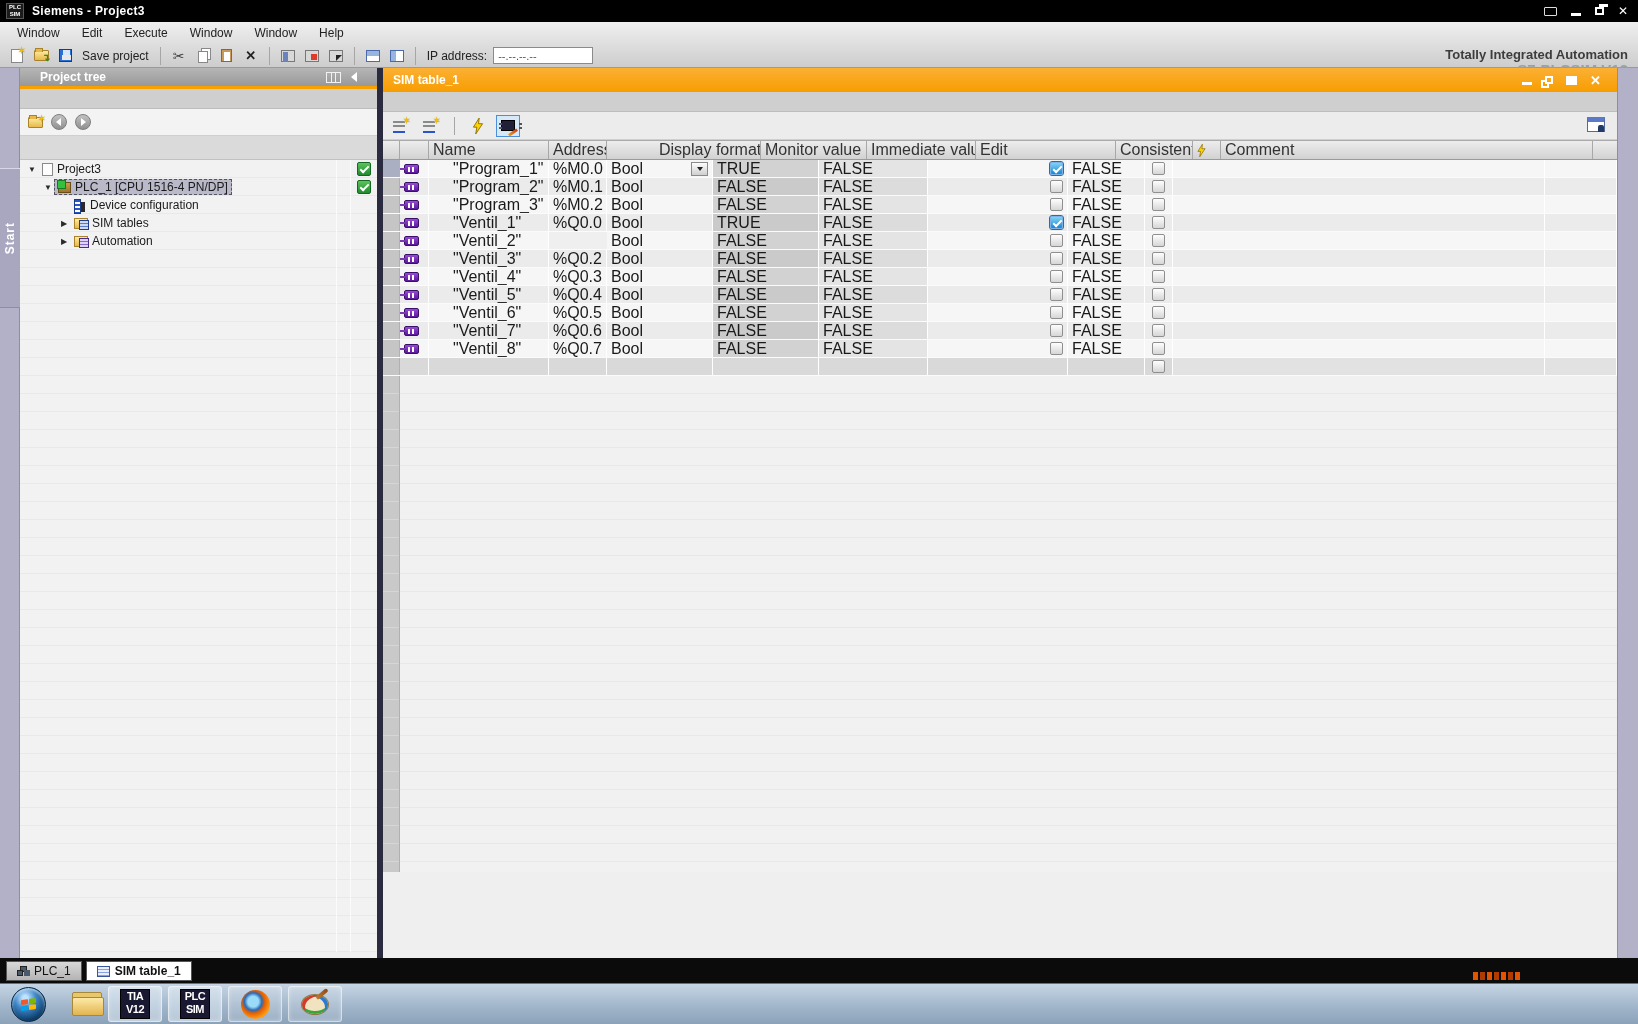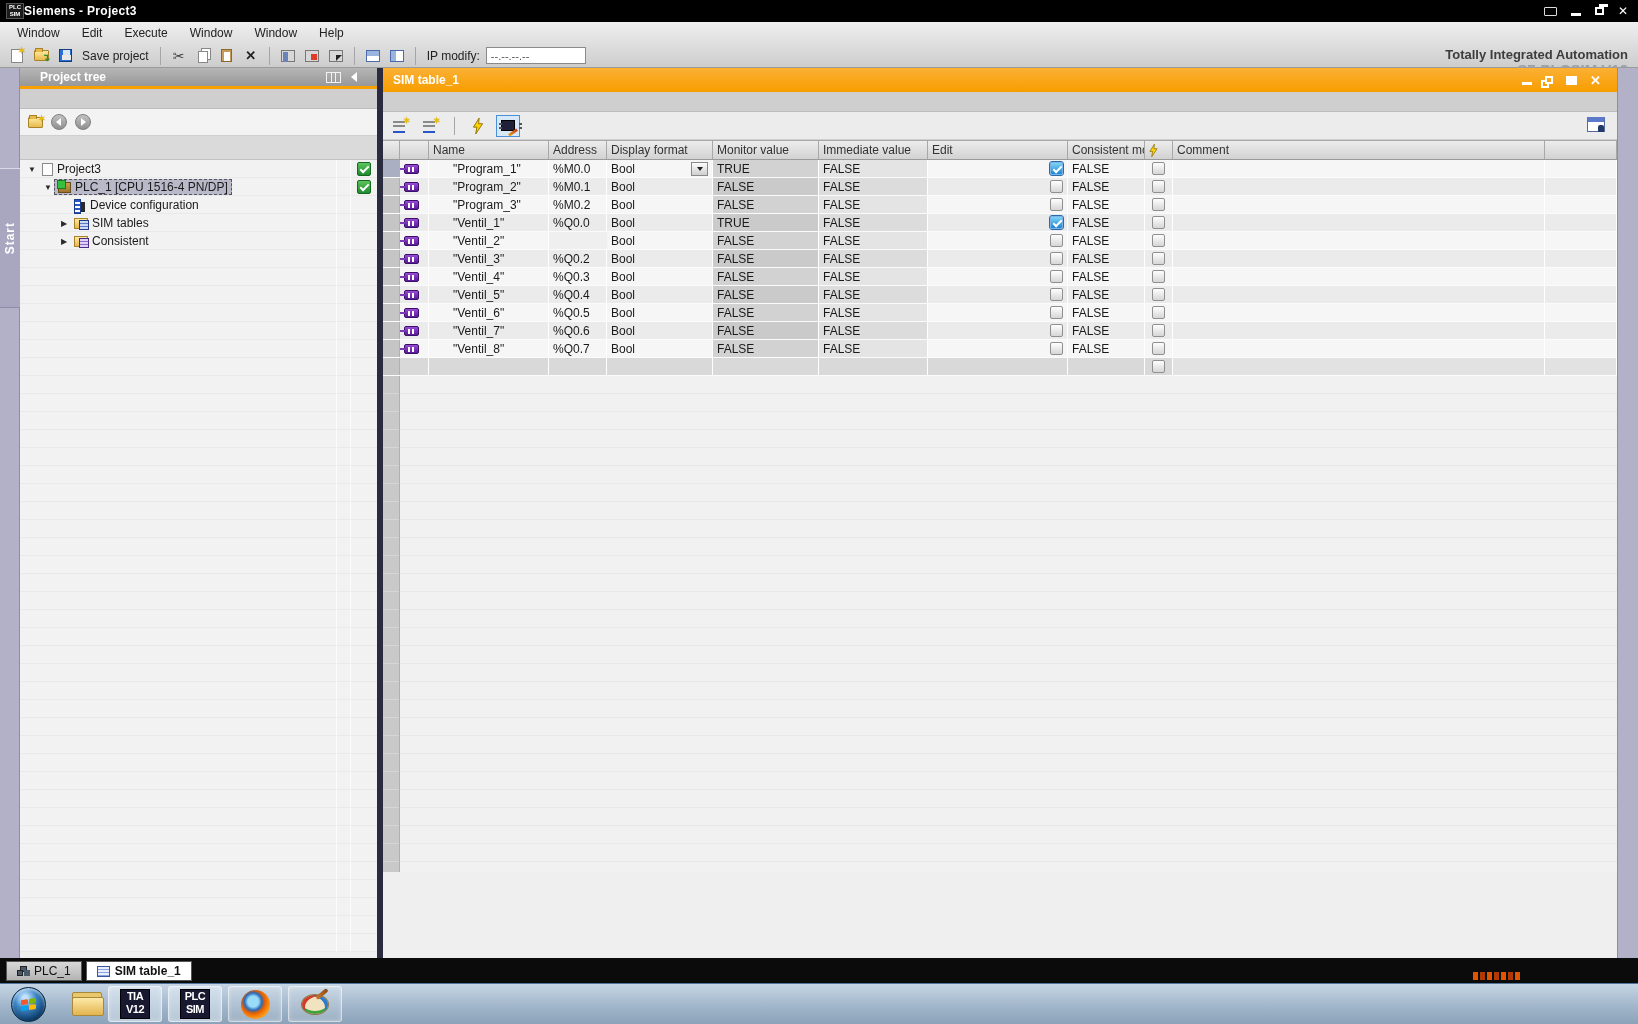--- a/index.html
+++ b/index.html
@@ -1,21 +1,21 @@
 <!DOCTYPE html>
 <html><head>
 <meta charset="utf-8">
 <style>
   *{box-sizing:border-box;margin:0;padding:0}
   body{width:1638px;height:1024px;position:relative;overflow:hidden;background:#efefef;
        font-family:"Liberation Sans",sans-serif;font-size:12px;color:#1a1a1a}
 
   
   #titlebar{position:absolute;left:0;top:0;width:1638px;height:22px;background:#000;color:#fff;
-            display:flex;align-items:center;gap:0;padding:0 6px}
+            display:flex;align-items:center;gap:8px;padding:0 6px}
   #app-logo{width:18px;height:16px;background:#1b1b1b;border:1px solid #555;color:#fff;
             font-size:6px;font-weight:bold;line-height:7px;text-align:center;overflow:hidden}
   #win-title{font-weight:bold;font-size:12px;letter-spacing:.3px}
   #titlebar-right{margin-left:auto;display:flex;align-items:center;gap:14px;padding-right:4px}
   .tb-glyph{color:#fff;font-size:12px;line-height:12px}
   .kbd-ico{width:13px;height:9px;border:1px solid #ddd;border-radius:1px}
   .min-ico{width:10px;height:3px;background:#fff;margin-top:6px}
   .restore-ico{width:9px;height:8px;border:2px solid #fff;position:relative}
   .restore-ico::before{content:"";position:absolute;left:2px;top:-5px;width:9px;height:3px;background:#fff}
 
@@ -125,21 +125,21 @@
   .i-insrow .l1{top:2px}.i-insrow .l2{top:6px}
   .i-insrow .bl{position:absolute;left:0;bottom:0;width:12px;height:2px;background:#2a55c8}
   .i-insrow .st{position:absolute;right:-2px;top:-4px;color:#f4c400;font-size:10px;text-shadow:0 0 1px #a07800}
   .i-chip{width:14px;height:11px;background:#20203a;border:1px solid #000;position:relative}
   .i-chip::before{content:"";position:absolute;left:-3px;top:2px;width:3px;height:2px;background:#555;box-shadow:0 4px 0 #555,20px 0 0 #555,20px 4px 0 #555}
   .i-chip::after{content:"";position:absolute;right:-4px;bottom:-4px;width:10px;height:3px;background:linear-gradient(90deg,#e8a020,#c83a1a);transform:rotate(-35deg)}
   #usercols{position:absolute;right:12px;top:5px;width:18px;height:15px;background:#fff;border:1px solid #55699a;border-top:5px solid #5a79c8}
   #usercols::after{content:"";position:absolute;right:0;bottom:-1px;width:6px;height:7px;background:#223a6a;border-radius:2px 2px 0 0}
 
   
-  #simtable{position:relative;font-size:12px}
+  #simtable{position:relative;font-size:16px}
   .thead{display:flex;height:20px;background:linear-gradient(#ededed,#d2d2d2);border-top:1px solid #aaa;border-bottom:1px solid #9a9a9a}
   .th{flex:none;display:flex;align-items:center;padding:0 4px;border-right:1px solid #a8a8a8;color:#333;overflow:hidden;white-space:nowrap}
   .trow{display:flex;height:18px;border-bottom:1px solid #fbfbfb}
   .td{flex:none;display:flex;align-items:center;padding:0 4px;border-right:1px solid #fff;overflow:hidden;white-space:nowrap}
   .trow.even .td{background:#f6f6f6}
   .trow.odd  .td{background:#ebebeb}
   .trow.even .td.mon{background:#d2d2d2}
   .trow.odd  .td.mon{background:#cacaca}
   .trow.even .td.imm{background:#e4e4e4}
   .trow.odd  .td.imm{background:#dcdcdc}
@@ -281,21 +281,21 @@
         <span class="i-win cursor"></span>
       </span>
     <span class="tsep"></span>
     <span class="tbtn">
         <span class="i-split h"></span>
       </span>
     <span class="tbtn">
         <span class="i-split v"></span>
       </span>
     <span class="tsep"></span>
-    <span class="lbl">IP modify:</span>
+    <span class="lbl">IP address:</span>
     <input id="ip-input" readonly="" value="--.--.--.--" style="">
   </div>
   <div id="branding">
     <div class="b1">Totally Integrated Automation</div>
     <div class="b2">S7-PLCSIM V12</div>
   </div>
 </div>
 
 <div id="main">
   <div id="left-rail">
@@ -360,21 +360,21 @@
           <span class="tree-label-wrap">
             <span class="ti ti-foldergrid"></span>
             <span>SIM tables</span>
           </span>
         </div>
         <div class="tree-row">
           <span style="width: 38px; flex: 0 0 auto;"></span>
           <span class="tree-arrow">▶</span>
           <span class="tree-label-wrap">
             <span class="ti ti-foldergrid seq"></span>
-            <span>Consistent</span>
+            <span>Automation</span>
           </span>
         </div>
       </div>
   </div>
 
   <div id="splitter"></div>
 
   <div id="editor">
     <div id="editor-title">
       <span>SIM table_1</span>
@@ -414,21 +414,21 @@
         </span>
       <span id="usercols"></span>
     </div>
 
     <div id="simtable">
       <div class="thead">
           <span class="th" style="width: 17px;"></span>
           <span class="th" style="width: 29px;"></span>
           <span class="th" style="width: 120px;">Name</span>
           <span class="th" style="width: 58px;">Address</span>
-          <span class="th" style="width: 106px;">Display format</span>
+          <span class="th" style="width: 106px; margin-left: 48px;">Display format</span>
           <span class="th" style="width: 106px;">Monitor value</span>
           <span class="th" style="width: 109px;">Immediate value</span>
           <span class="th" style="width: 140px;">Edit</span>
           <span class="th" style="width: 77px;">Consistent modify</span>
           <span class="th" style="width: 28px;">
             <svg width="9" height="13" viewBox="0 0 10 14">
               <path d="M6 0 L1 8 H4 L3 14 L9 5 H5.5 Z" fill="#ffd200" stroke="#8a6d00" stroke-width="0.8"></path>
             </svg>
           </span>
           <span class="th" style="width: 372px;">Comment</span>

